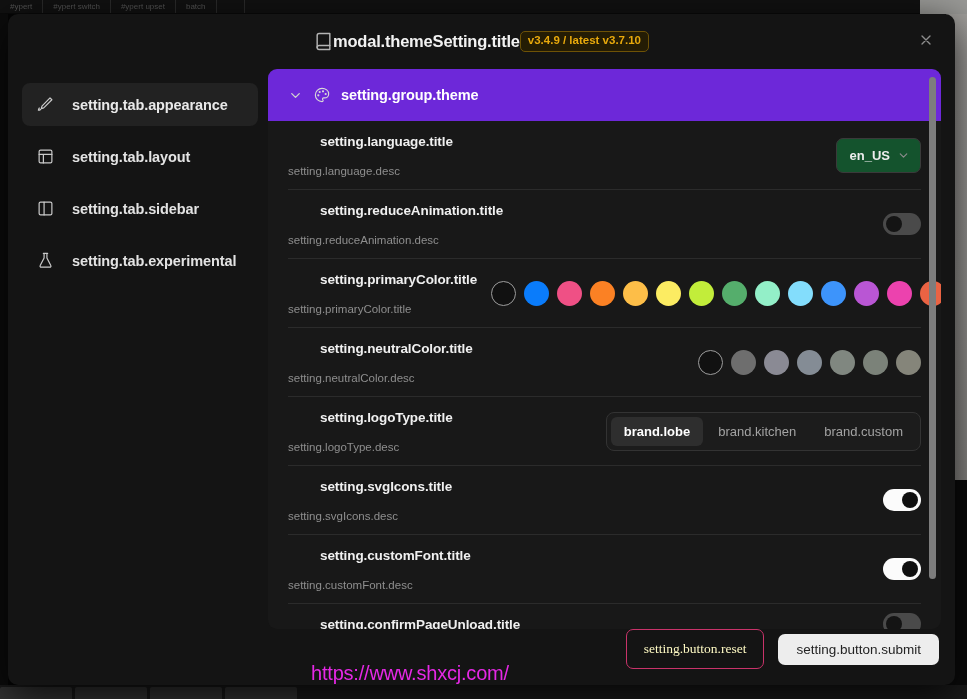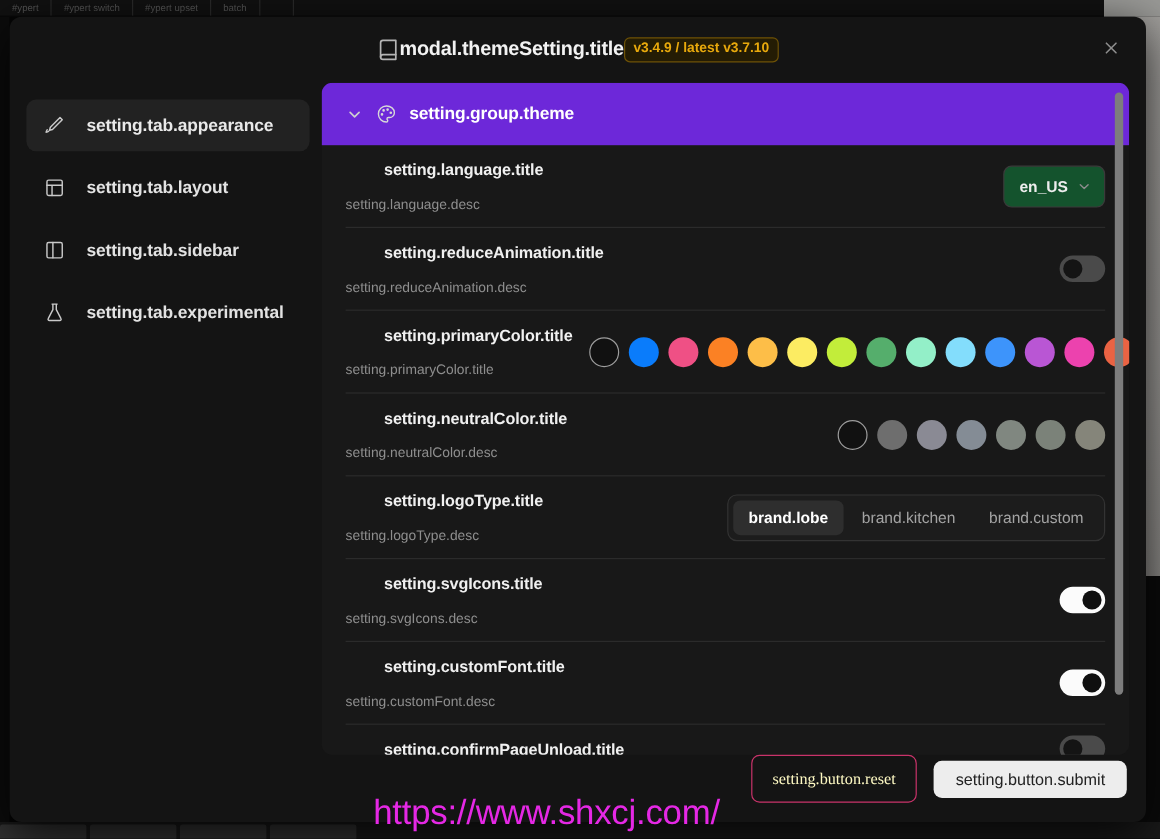--- a/index.html
+++ b/index.html
@@ -202,21 +202,21 @@
   }
   .btn-submit {
     font-size: 13.5px; color: #232323;
     background: #ededed; border: none; border-radius: 7px;
     padding: 8px 18px; cursor: pointer; font-family: inherit;
   }
 
   
   .watermark {
     position: absolute; left: 311px; top: 662px;
-    font-size: 29px; color: #e528e5;
+    font-size: 20px; color: #e528e5;
     font-family: "Liberation Sans", sans-serif;
     letter-spacing: -.2px; white-space: nowrap;
     pointer-events: none;
   }
 </style>
 </head>
 <body>
 
 <div id="root">
 

